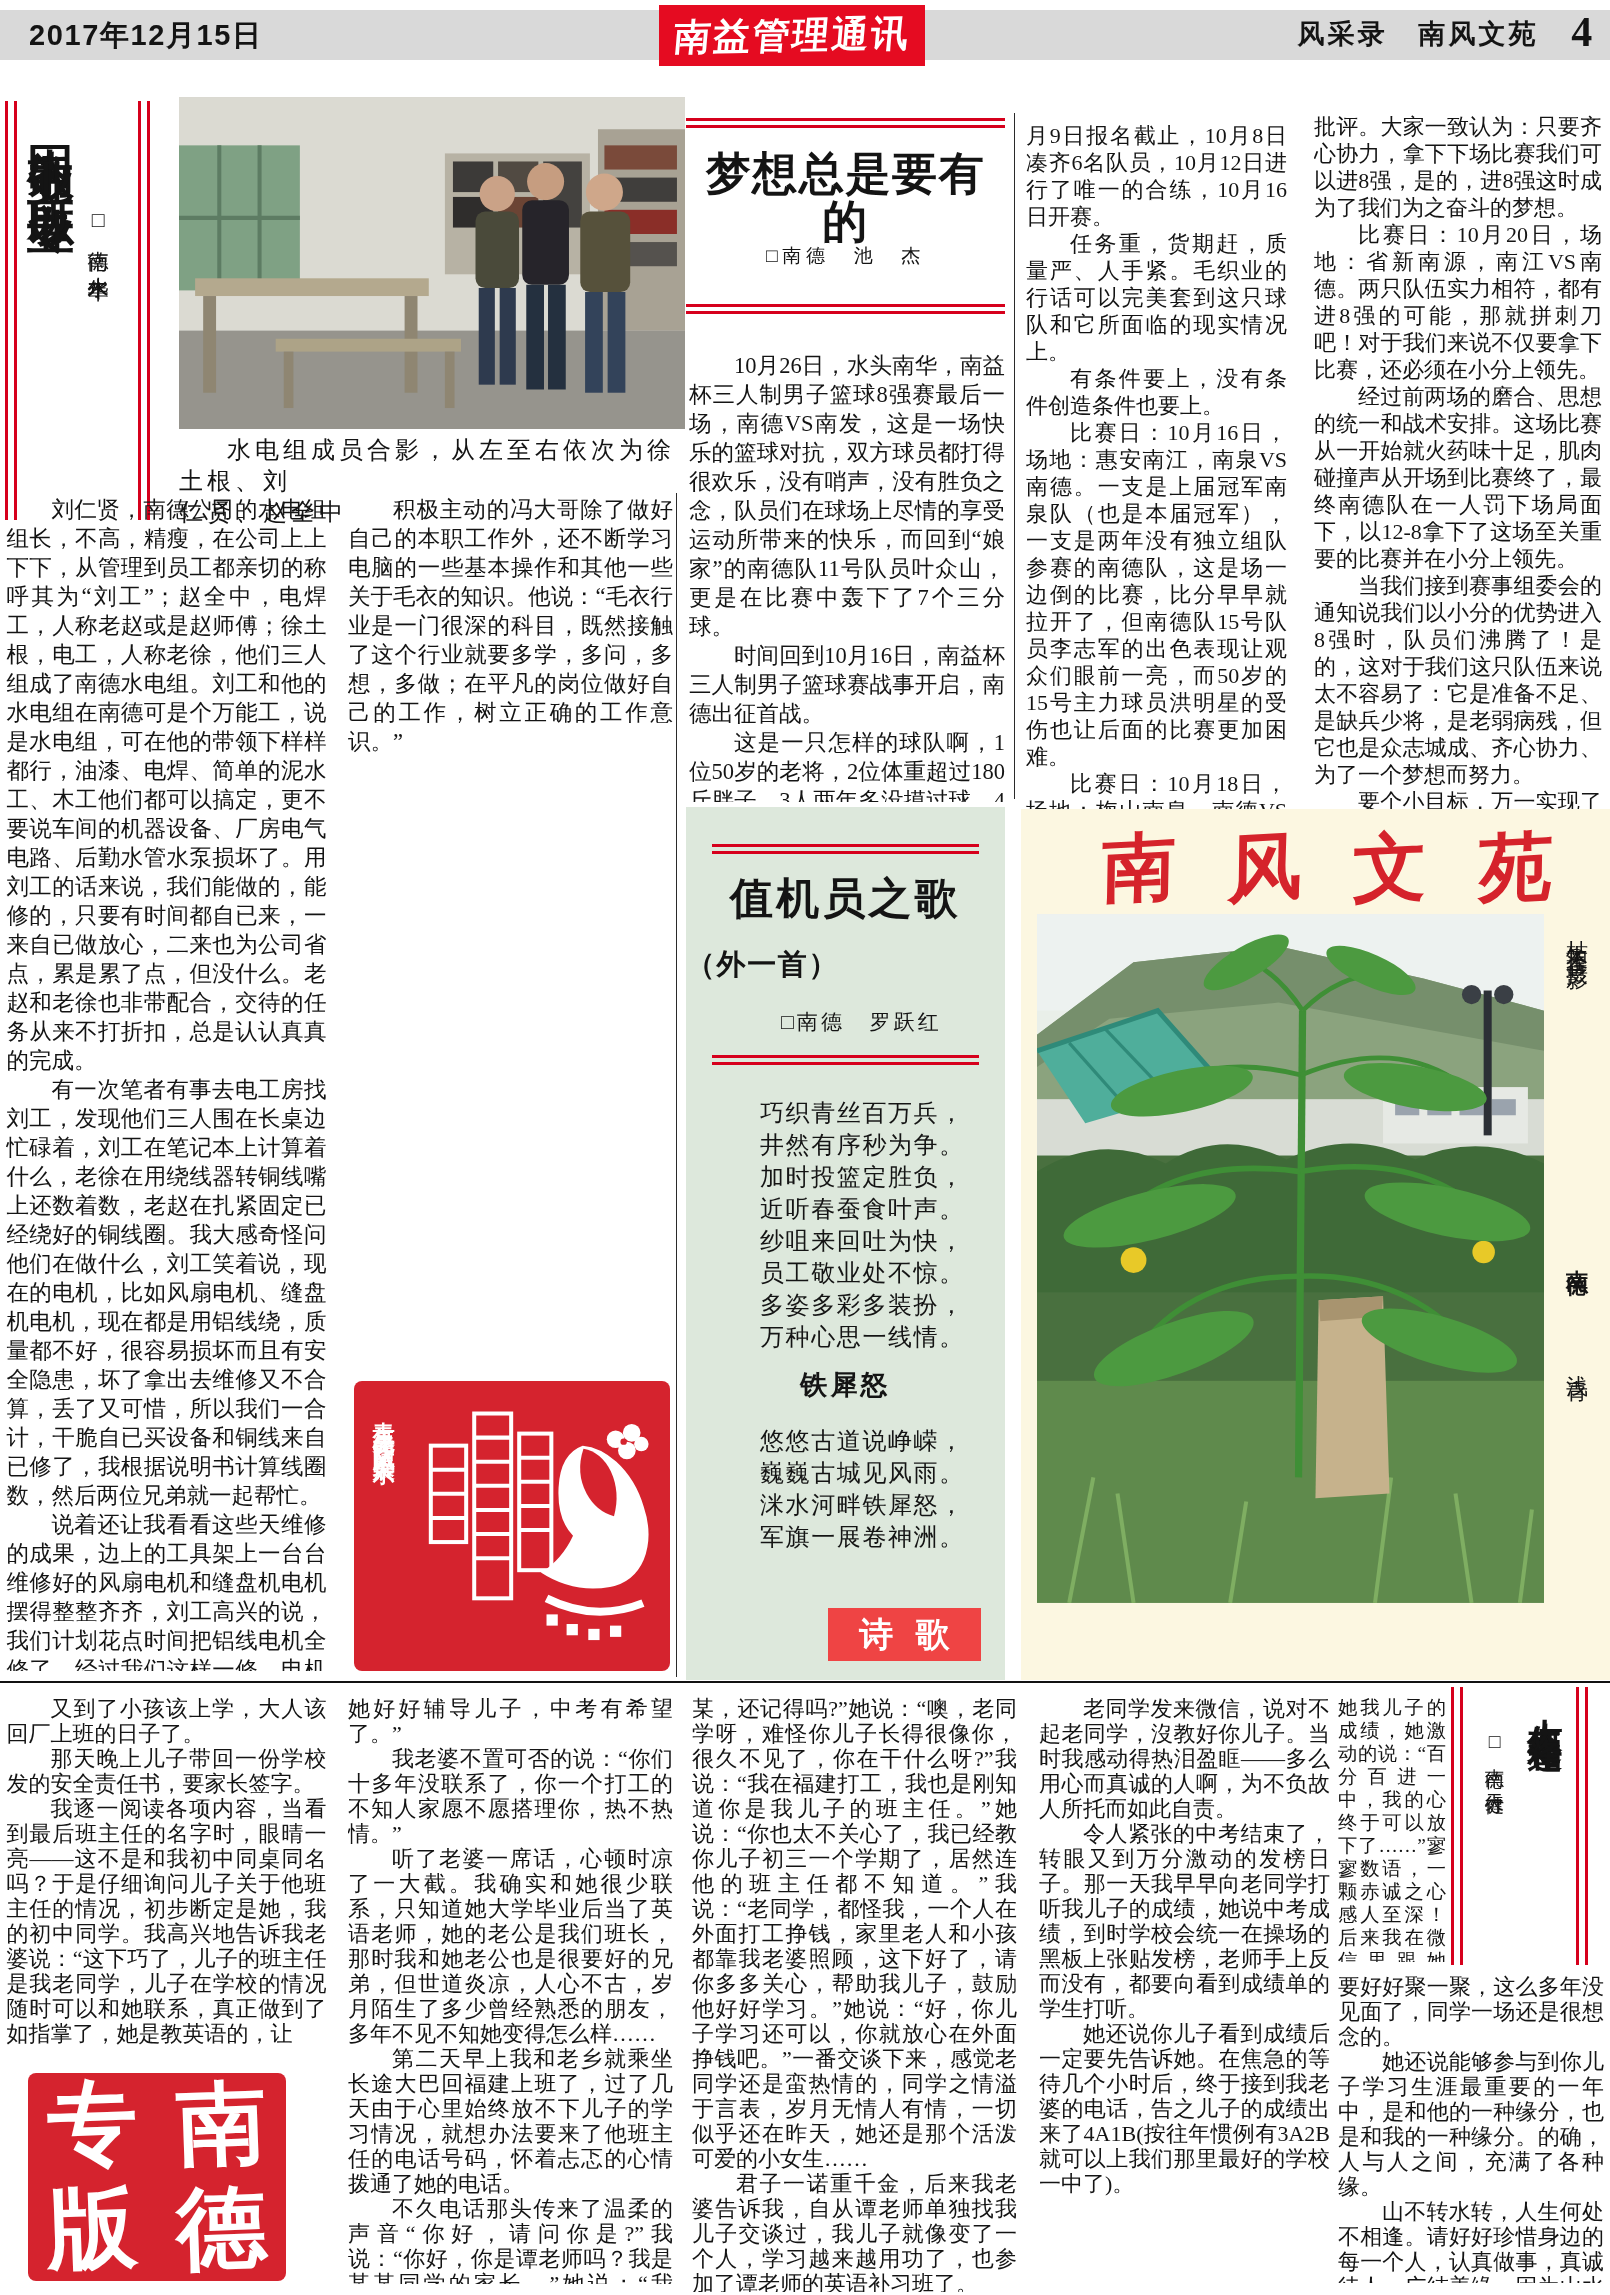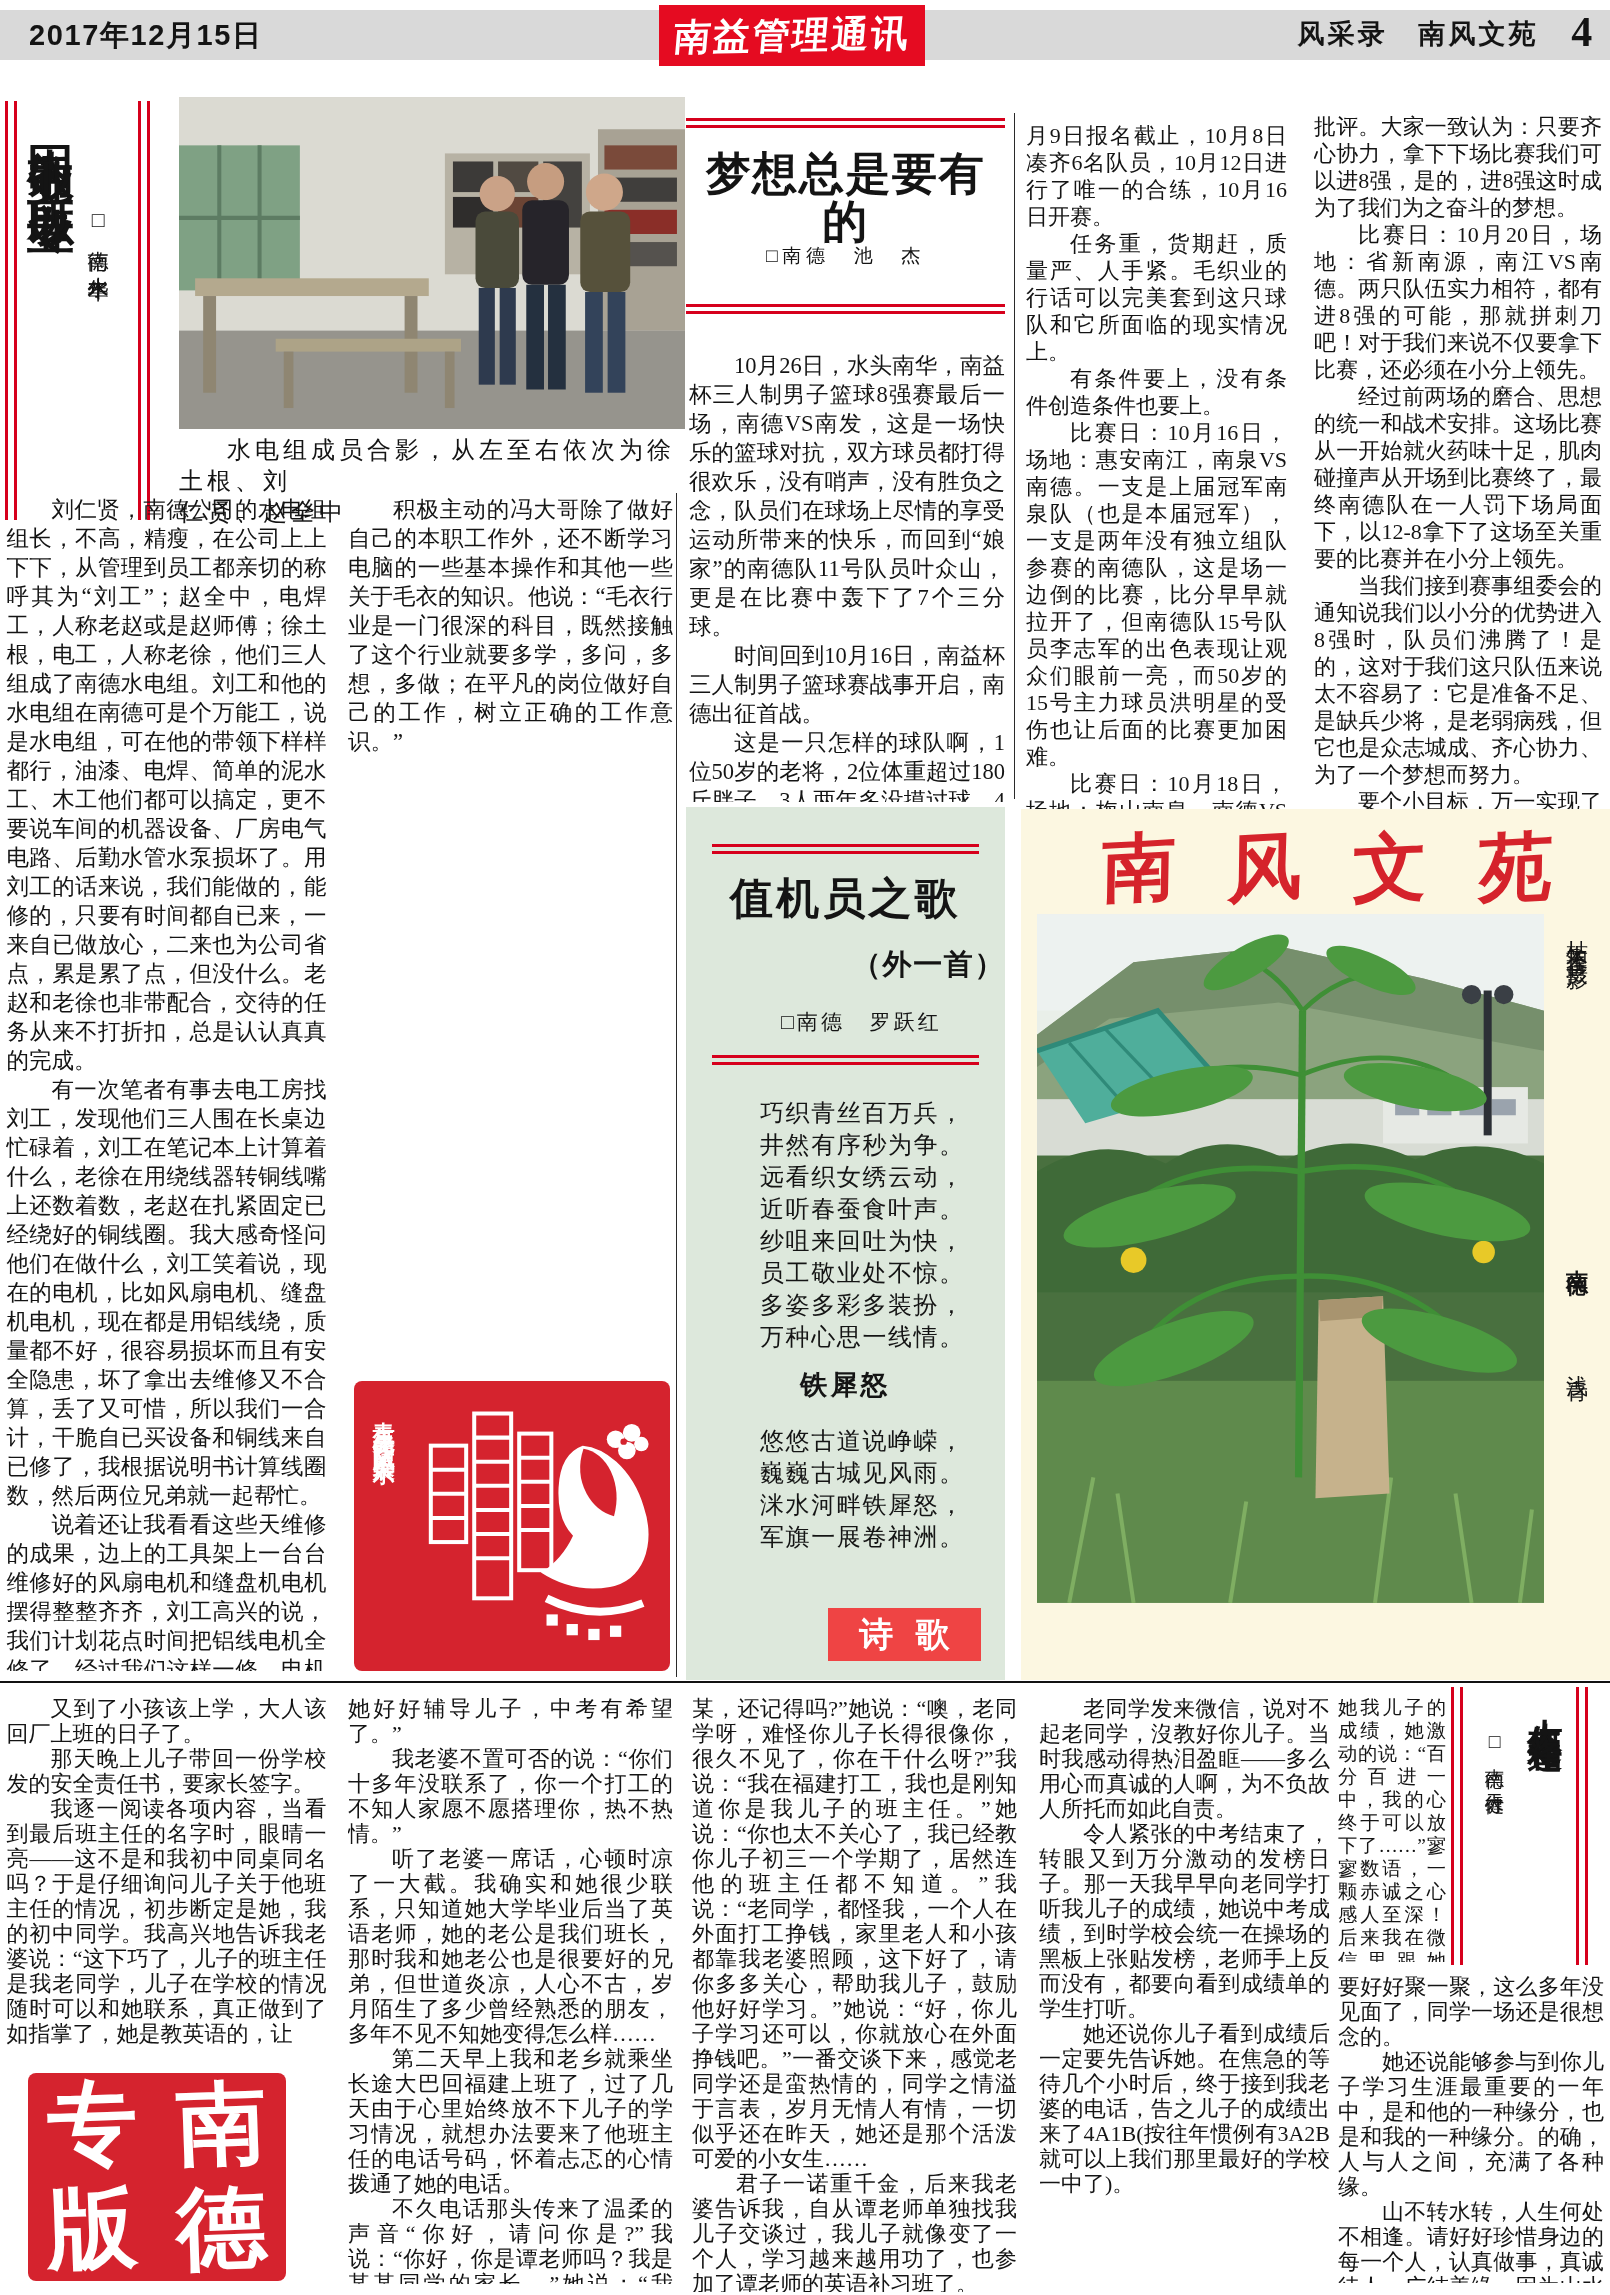--- a/index.html
+++ b/index.html
@@ -38,21 +38,21 @@
   
   .caption { font-size:24px; line-height:31px; letter-spacing:4px; }
 
   
   .t2-title { font:bold 45px/48px "Liberation Serif",serif; text-align:center; letter-spacing:1.6px; }
   .t2-byline { font-size:19px; text-align:center; letter-spacing:4.8px; }
 
   
   .poembox { background:#dde8dc; }
   .poem-title { font:bold 43px/45px "Liberation Serif",serif; text-align:center; letter-spacing:3.2px; }
-  .poem-sub { font:bold 29px/31px "Liberation Serif",serif; text-align:right; letter-spacing:1.6px; }
+  .poem-sub { font:bold 29px/31px "Liberation Serif",serif; text-align:left; letter-spacing:1.6px; }
   .poem-byline { font-size:21px; text-align:center; letter-spacing:3.2px; }
   .poem-lines div { font-size:24px; line-height:32px; letter-spacing:1.6px; }
   .poem2-title { font:bold 27px/29px "Liberation Sans","DejaVu Sans",sans-serif; text-align:center; letter-spacing:3.2px; }
   .shige { background:#ef4444; color:#fff; display:flex; align-items:center; justify-content:center;
            font:bold 34px/34px "Liberation Sans",sans-serif; letter-spacing:22.5px; text-indent:22.5px; }
 
   
   .culturebox { background:#fcf7e1; }
   .cul-char { font:bold 74px/77px "Liberation Serif",serif; color:#d5232b; display:inline-block; transform:rotate(-3deg) skewX(-4deg); }
   .cul-cap { font-size:22px; letter-spacing:4.8px; }
@@ -222,21 +222,21 @@
 
   <div class="abs poembox" style="left:686px; top:807px; width:319px; height:873px;">
     <div class="abs hrule2" style="left:26px; top:37px; width:267px;"></div>
     <div class="abs poem-title" style="left:0; top:69px; width:319px;">值机员之歌</div>
     <div class="abs poem-sub" style="left:0; top:142px; width:319px;">（外一首）</div>
     <div class="abs poem-byline" style="left:0; top:201px; width:319px;margin-left:16px;">□南德　罗跃红</div>
     <div class="abs hrule2" style="left:26px; top:248px; width:267px;"></div>
     <div class="abs poem-lines" style="left:74px; top:290px;">
       <div>巧织青丝百万兵，</div>
       <div>井然有序秒为争。</div>
-      <div>远看织女绣云动，</div>
+      <div>加时投篮定胜负，</div>
       <div>近听春蚕食叶声。</div>
       <div>纱咀来回吐为快，</div>
       <div>员工敬业处不惊。</div>
       <div>多姿多彩多装扮，</div>
       <div>万种心思一线情。</div>
     </div>
     <div class="abs poem2-title" style="left:0; top:564px; width:319px;">铁犀怒</div>
     <div class="abs poem-lines" style="left:74px; top:618px;">
       <div>悠悠古道说峥嵘，</div>
       <div>巍巍古城见风雨。</div>

